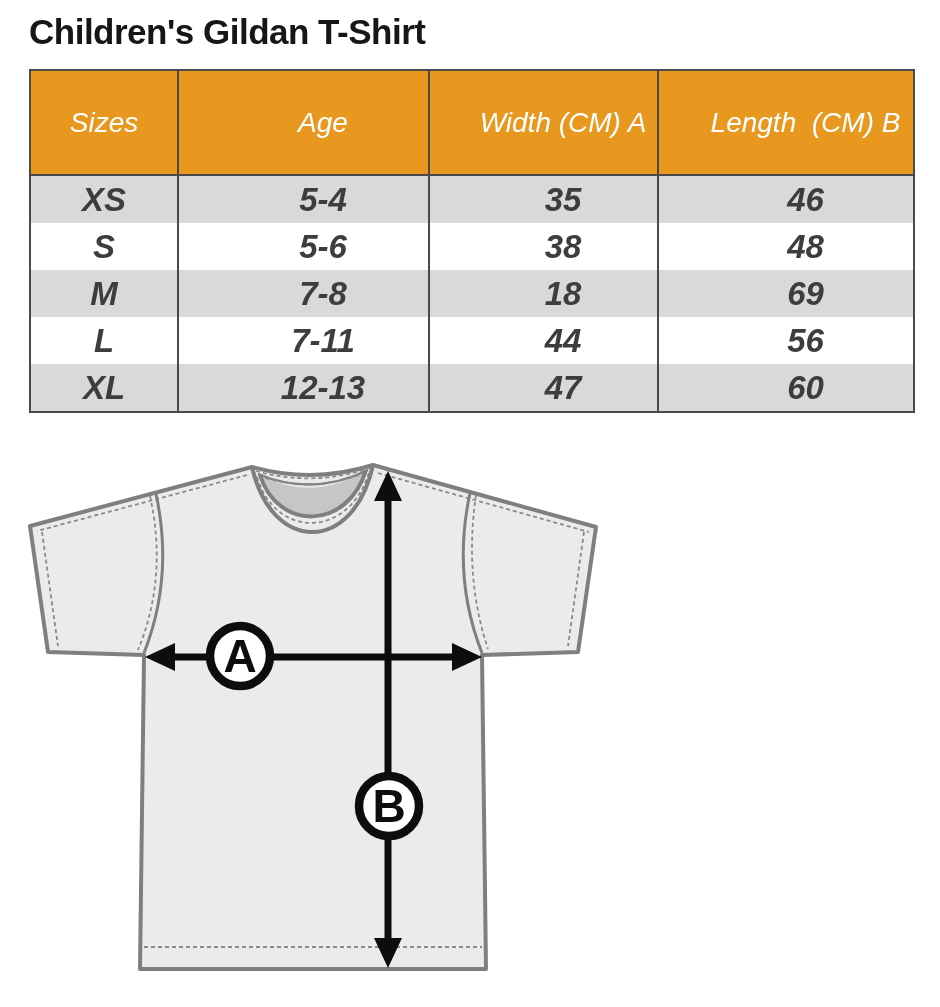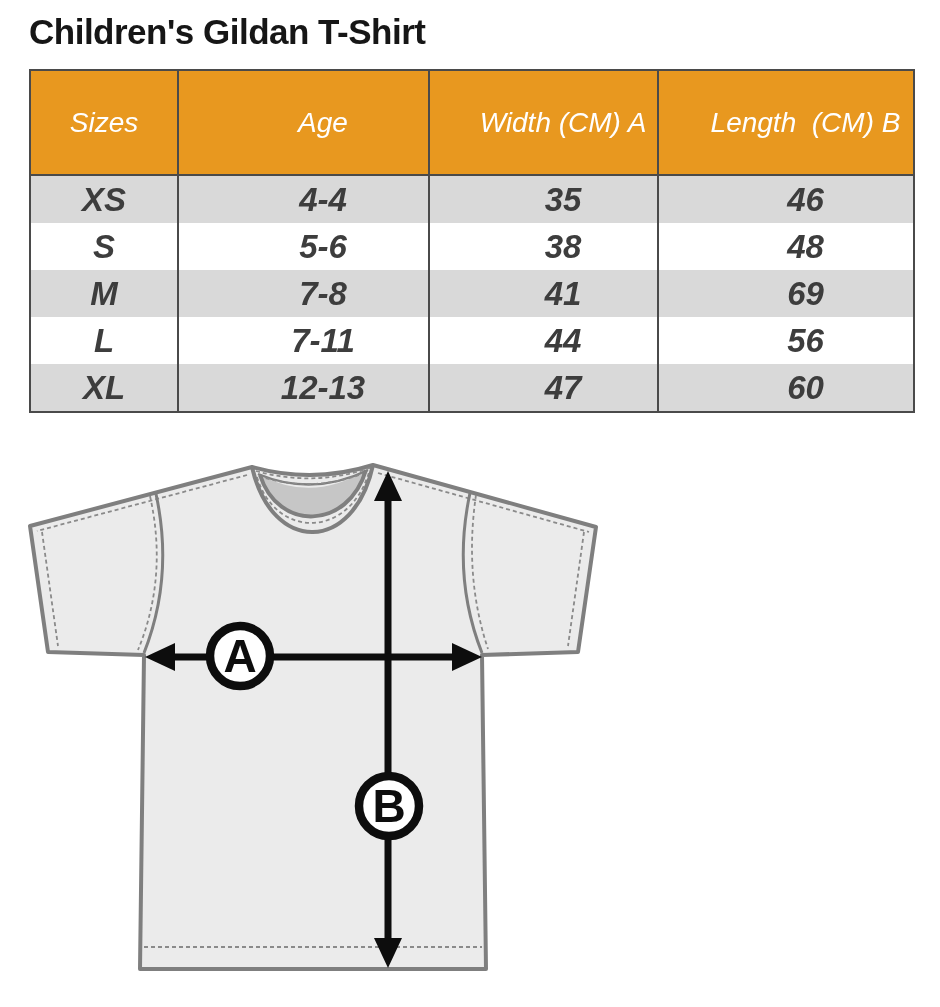--- a/index.html
+++ b/index.html
@@ -127,34 +127,34 @@
       <tr>
         <th>Sizes</th>
         <th>Age</th>
         <th>Width (CM) A</th>
         <th>Length  (CM) B</th>
       </tr>
     </thead>
     <tbody>
       <tr class="alt">
         <td>XS</td>
-        <td>4-4</td>
+        <td>5-4</td>
         <td>35</td>
         <td>46</td>
       </tr>
       <tr class="plain">
         <td>S</td>
         <td>5-6</td>
         <td>38</td>
         <td>48</td>
       </tr>
       <tr class="alt">
         <td>M</td>
         <td>7-8</td>
-        <td>41</td>
+        <td>18</td>
         <td>69</td>
       </tr>
       <tr class="plain">
         <td>L</td>
         <td>7-11</td>
         <td>44</td>
         <td>56</td>
       </tr>
       <tr class="alt">
         <td>XL</td>

